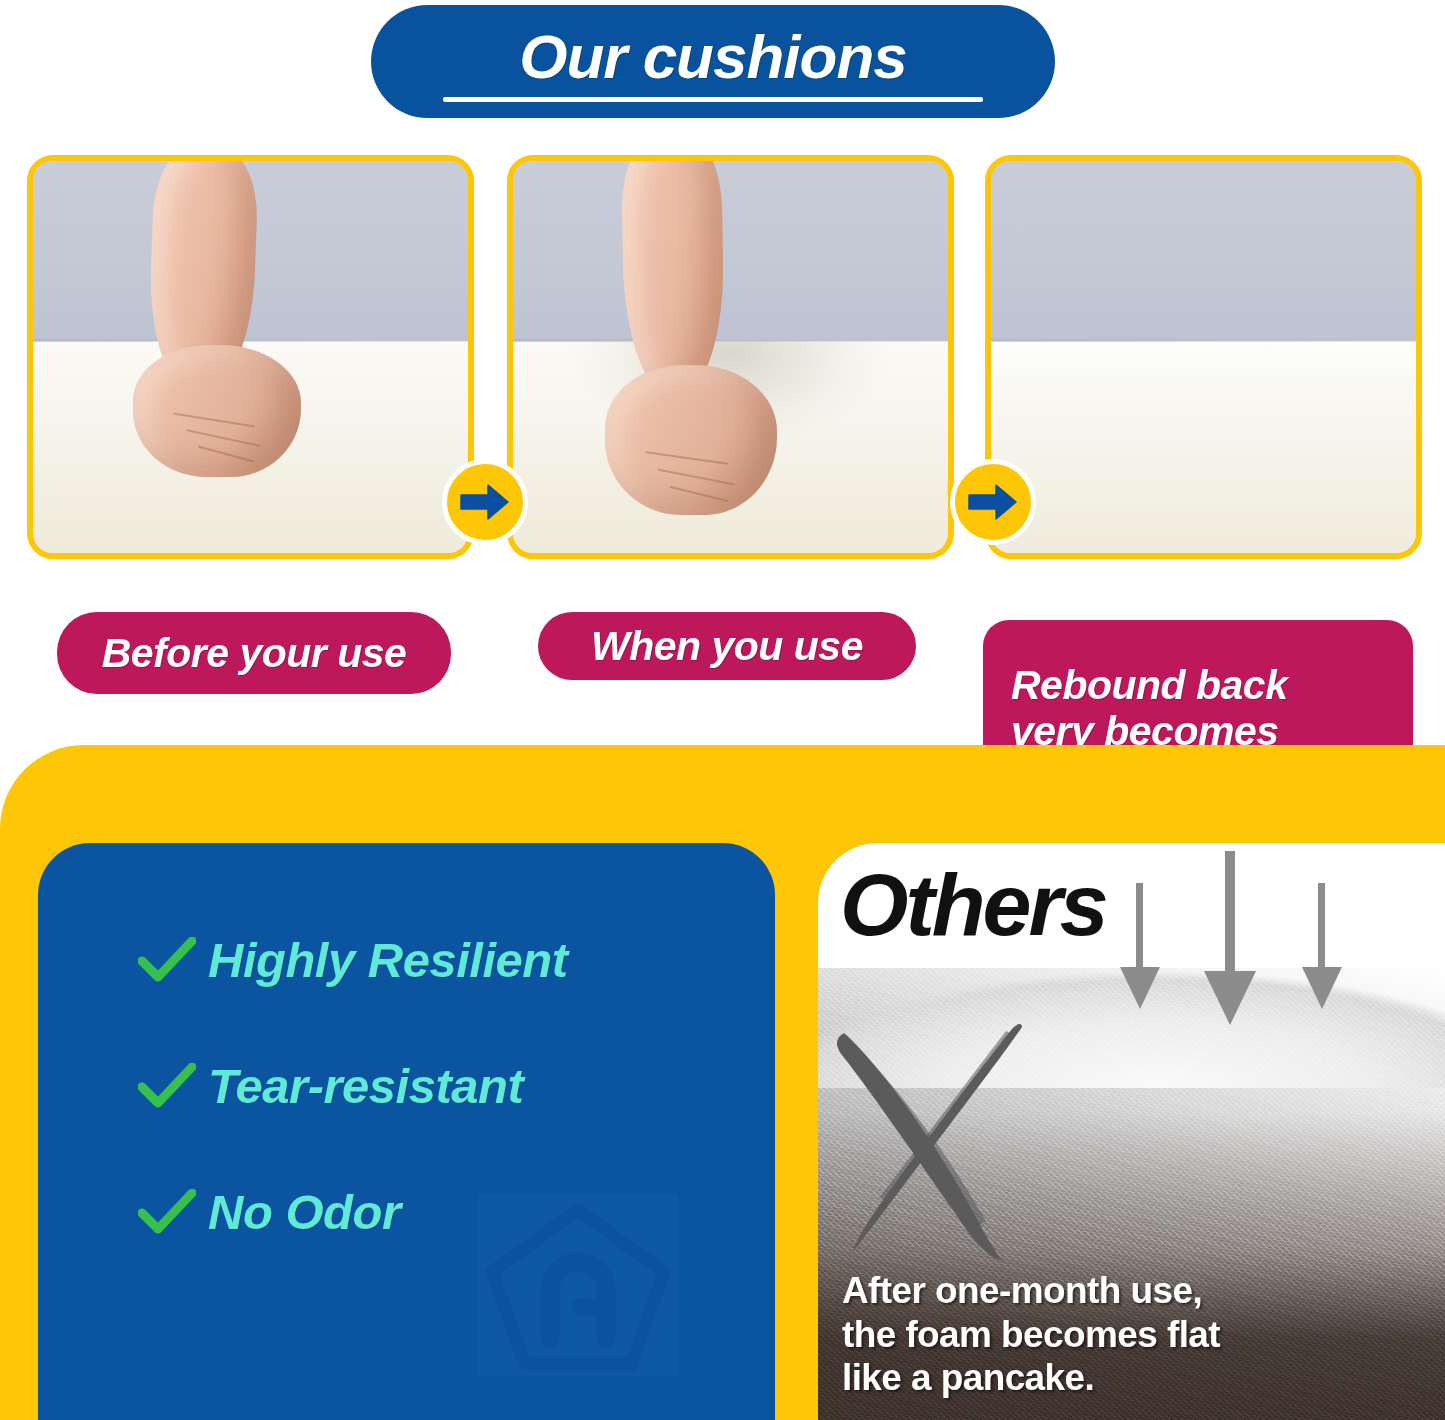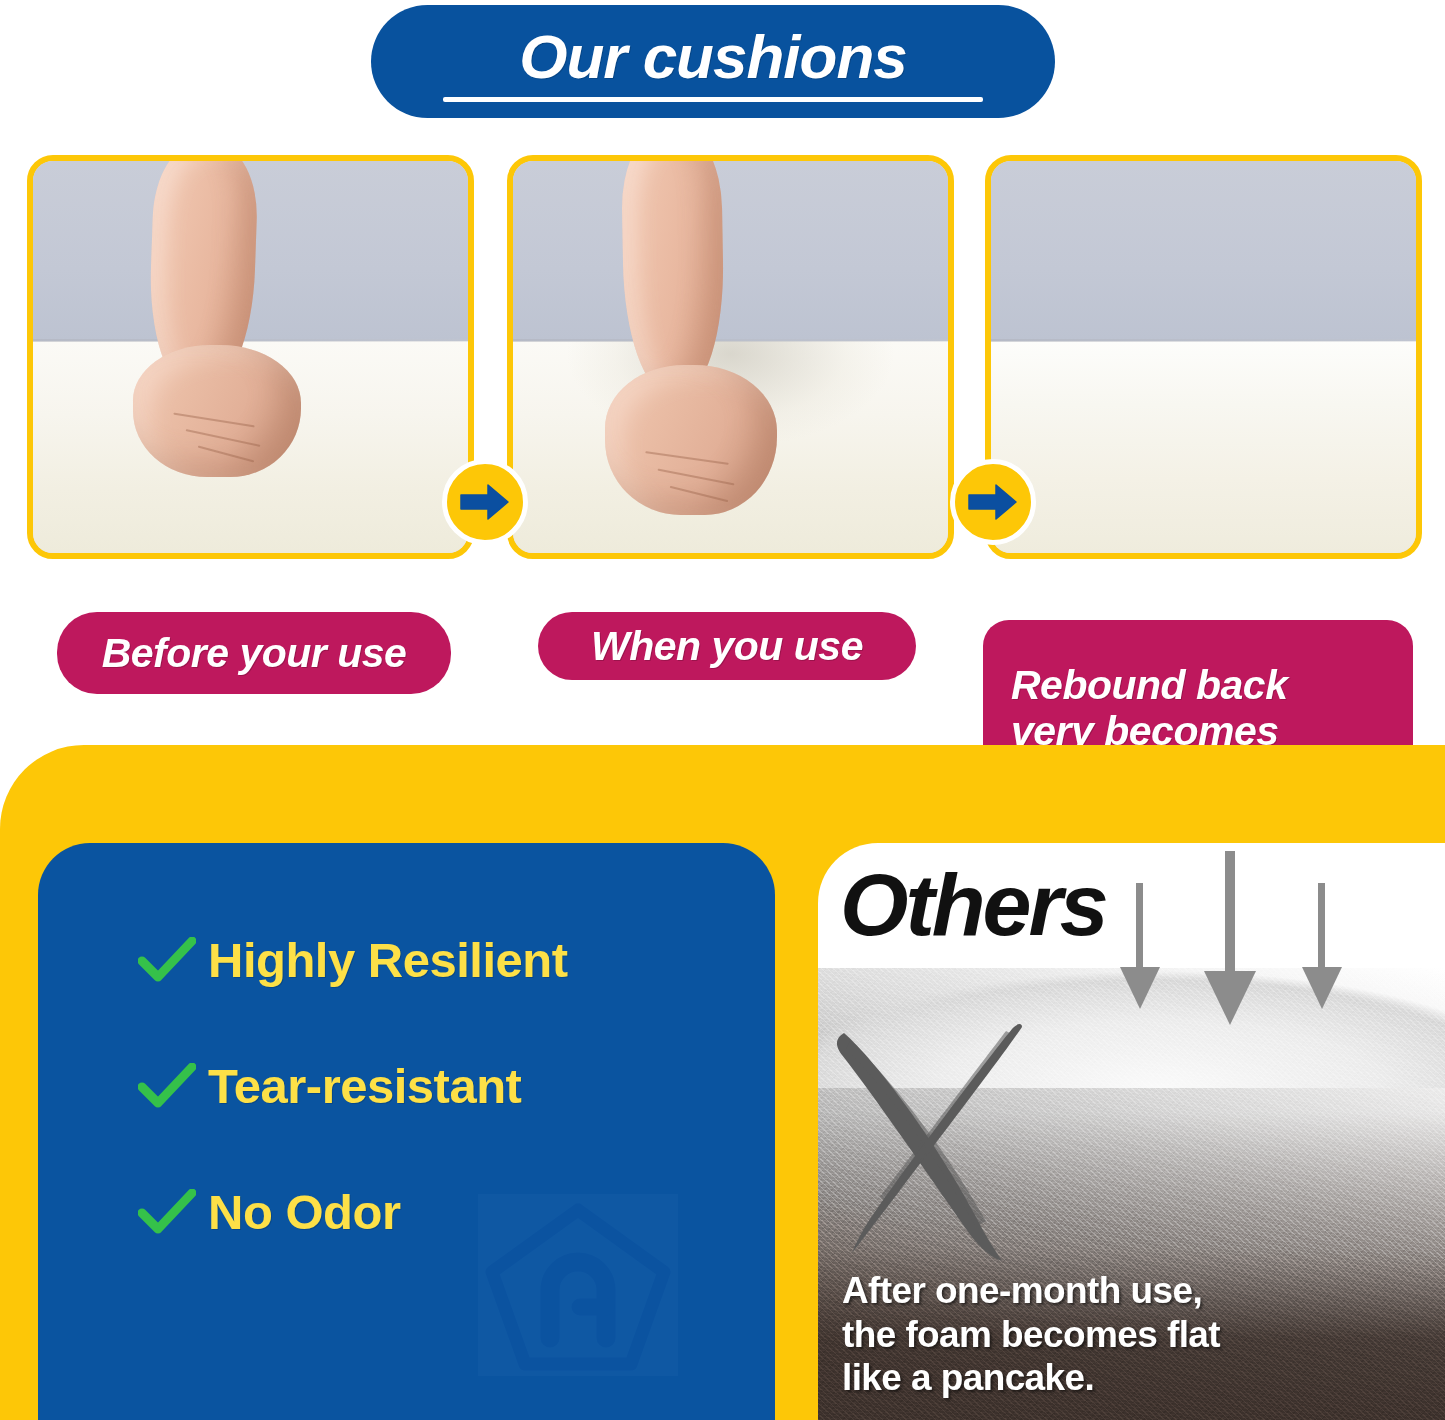--- a/index.html
+++ b/index.html
@@ -116,21 +116,21 @@
     overflow:hidden;
   }
   #features-list{
     position:absolute; left:100px; top:86px; width:600px;
   }
   .feature-row{
     display:flex; align-items:center; margin-bottom:64px; height:62px;
   }
   .check-icon{ width:58px; flex:0 0 58px; display:block; }
   .feature-label{
-    font-size:49px; font-weight:bold; color:#fde047;
+    font-size:49px; font-weight:bold; font-style:italic; color:#5eead4;
     letter-spacing:-.5px; margin-left:12px; white-space:nowrap;
     text-shadow:1px 1px 0 rgba(0,0,0,.15);
   }
   #watermark-logo{
     position:absolute; left:478px; top:1194px; width:200px; height:190px;
     opacity:.30; z-index:3; pointer-events:none;
   }
 
   
   #others-panel{

